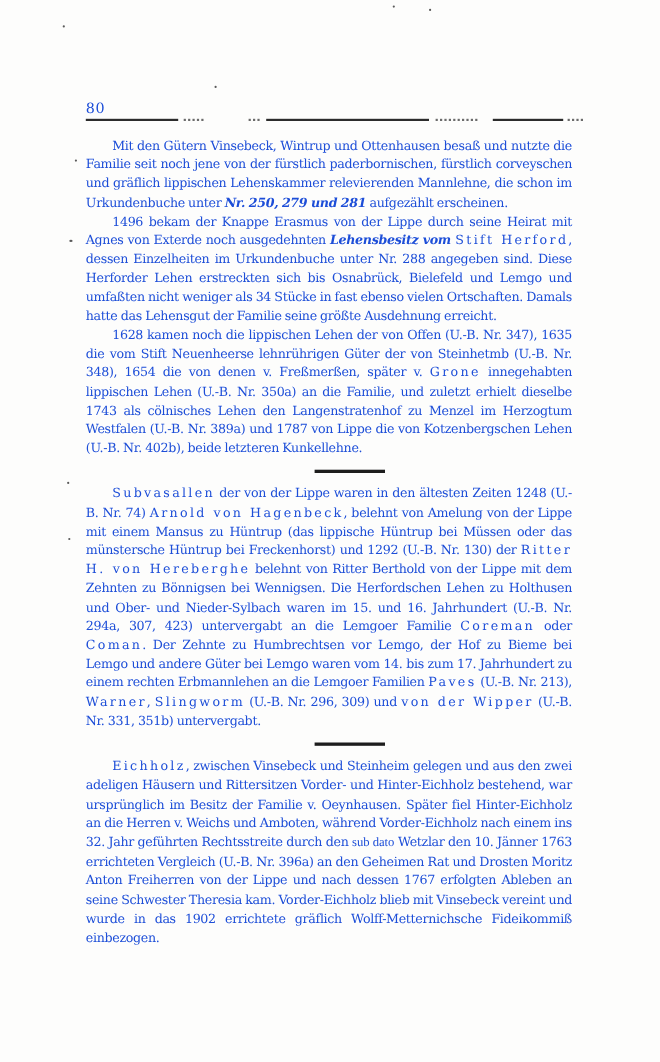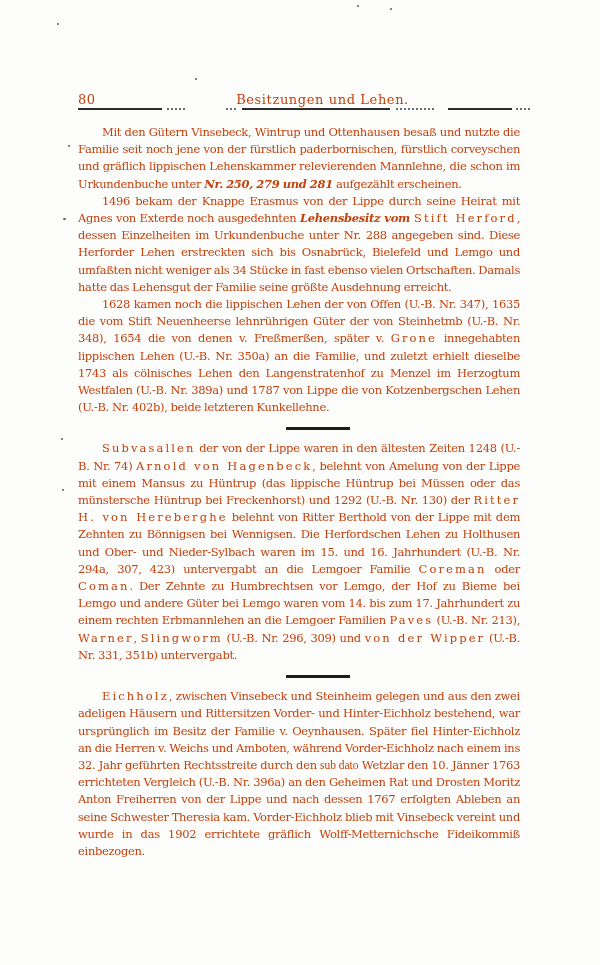--- a/index.html
+++ b/index.html
@@ -1,19 +1,19 @@
 <!DOCTYPE html>
 <html lang="de"><head>
 <meta charset="utf-8">
 <style>
   html,body{margin:0;padding:0;background:#e8e8e8;}
   .page{
     position:relative;width:600px;height:965px;margin:0 auto;
     background:#fdfdfc;overflow:hidden;
-    font-family:"DejaVu Serif","Liberation Serif",serif;color:#c2410c;
+    font-family:"DejaVu Serif","Liberation Serif",serif;color:#1d4ed8;
   }
   
   .page-number{position:absolute;left:78px;top:92px;font-size:13px;letter-spacing:.5px;}
   .running-title{position:absolute;left:225px;top:92px;width:195px;text-align:center;font-size:13px;letter-spacing:.6px;}
   .hr-seg{position:absolute;top:108px;height:2px;background:#2c2c2c;}
   .hr-a{left:78px;width:84px;}
   .hr-b{left:242px;width:148px;}
   .hr-c{left:448px;width:64px;}
   .hr-dash{position:absolute;top:108px;border-top:2px dotted #6b6b6b;height:0;}
   .hr-d1{left:167px;width:18px;}
@@ -42,21 +42,20 @@
   .s6{left:61px;top:438px;}
   .s7{left:62px;top:489px;}
   .s8{left:390px;top:8px;}
 </style>
 </head>
 <body>
 
 <div class="page">
 
   <span class="page-number">80</span>
-  <span class="running-title">Besitzungen und Lehen.</span>
 
   <span class="hr-seg hr-a"></span>
   <span class="hr-dash hr-d1"></span>
   <span class="hr-dash hr-d2"></span>
   <span class="hr-seg hr-b"></span>
   <span class="hr-dash hr-d3"></span>
   <span class="hr-seg hr-c"></span>
   <span class="hr-dash hr-d4"></span>
 
   <span class="speck s1"></span>

